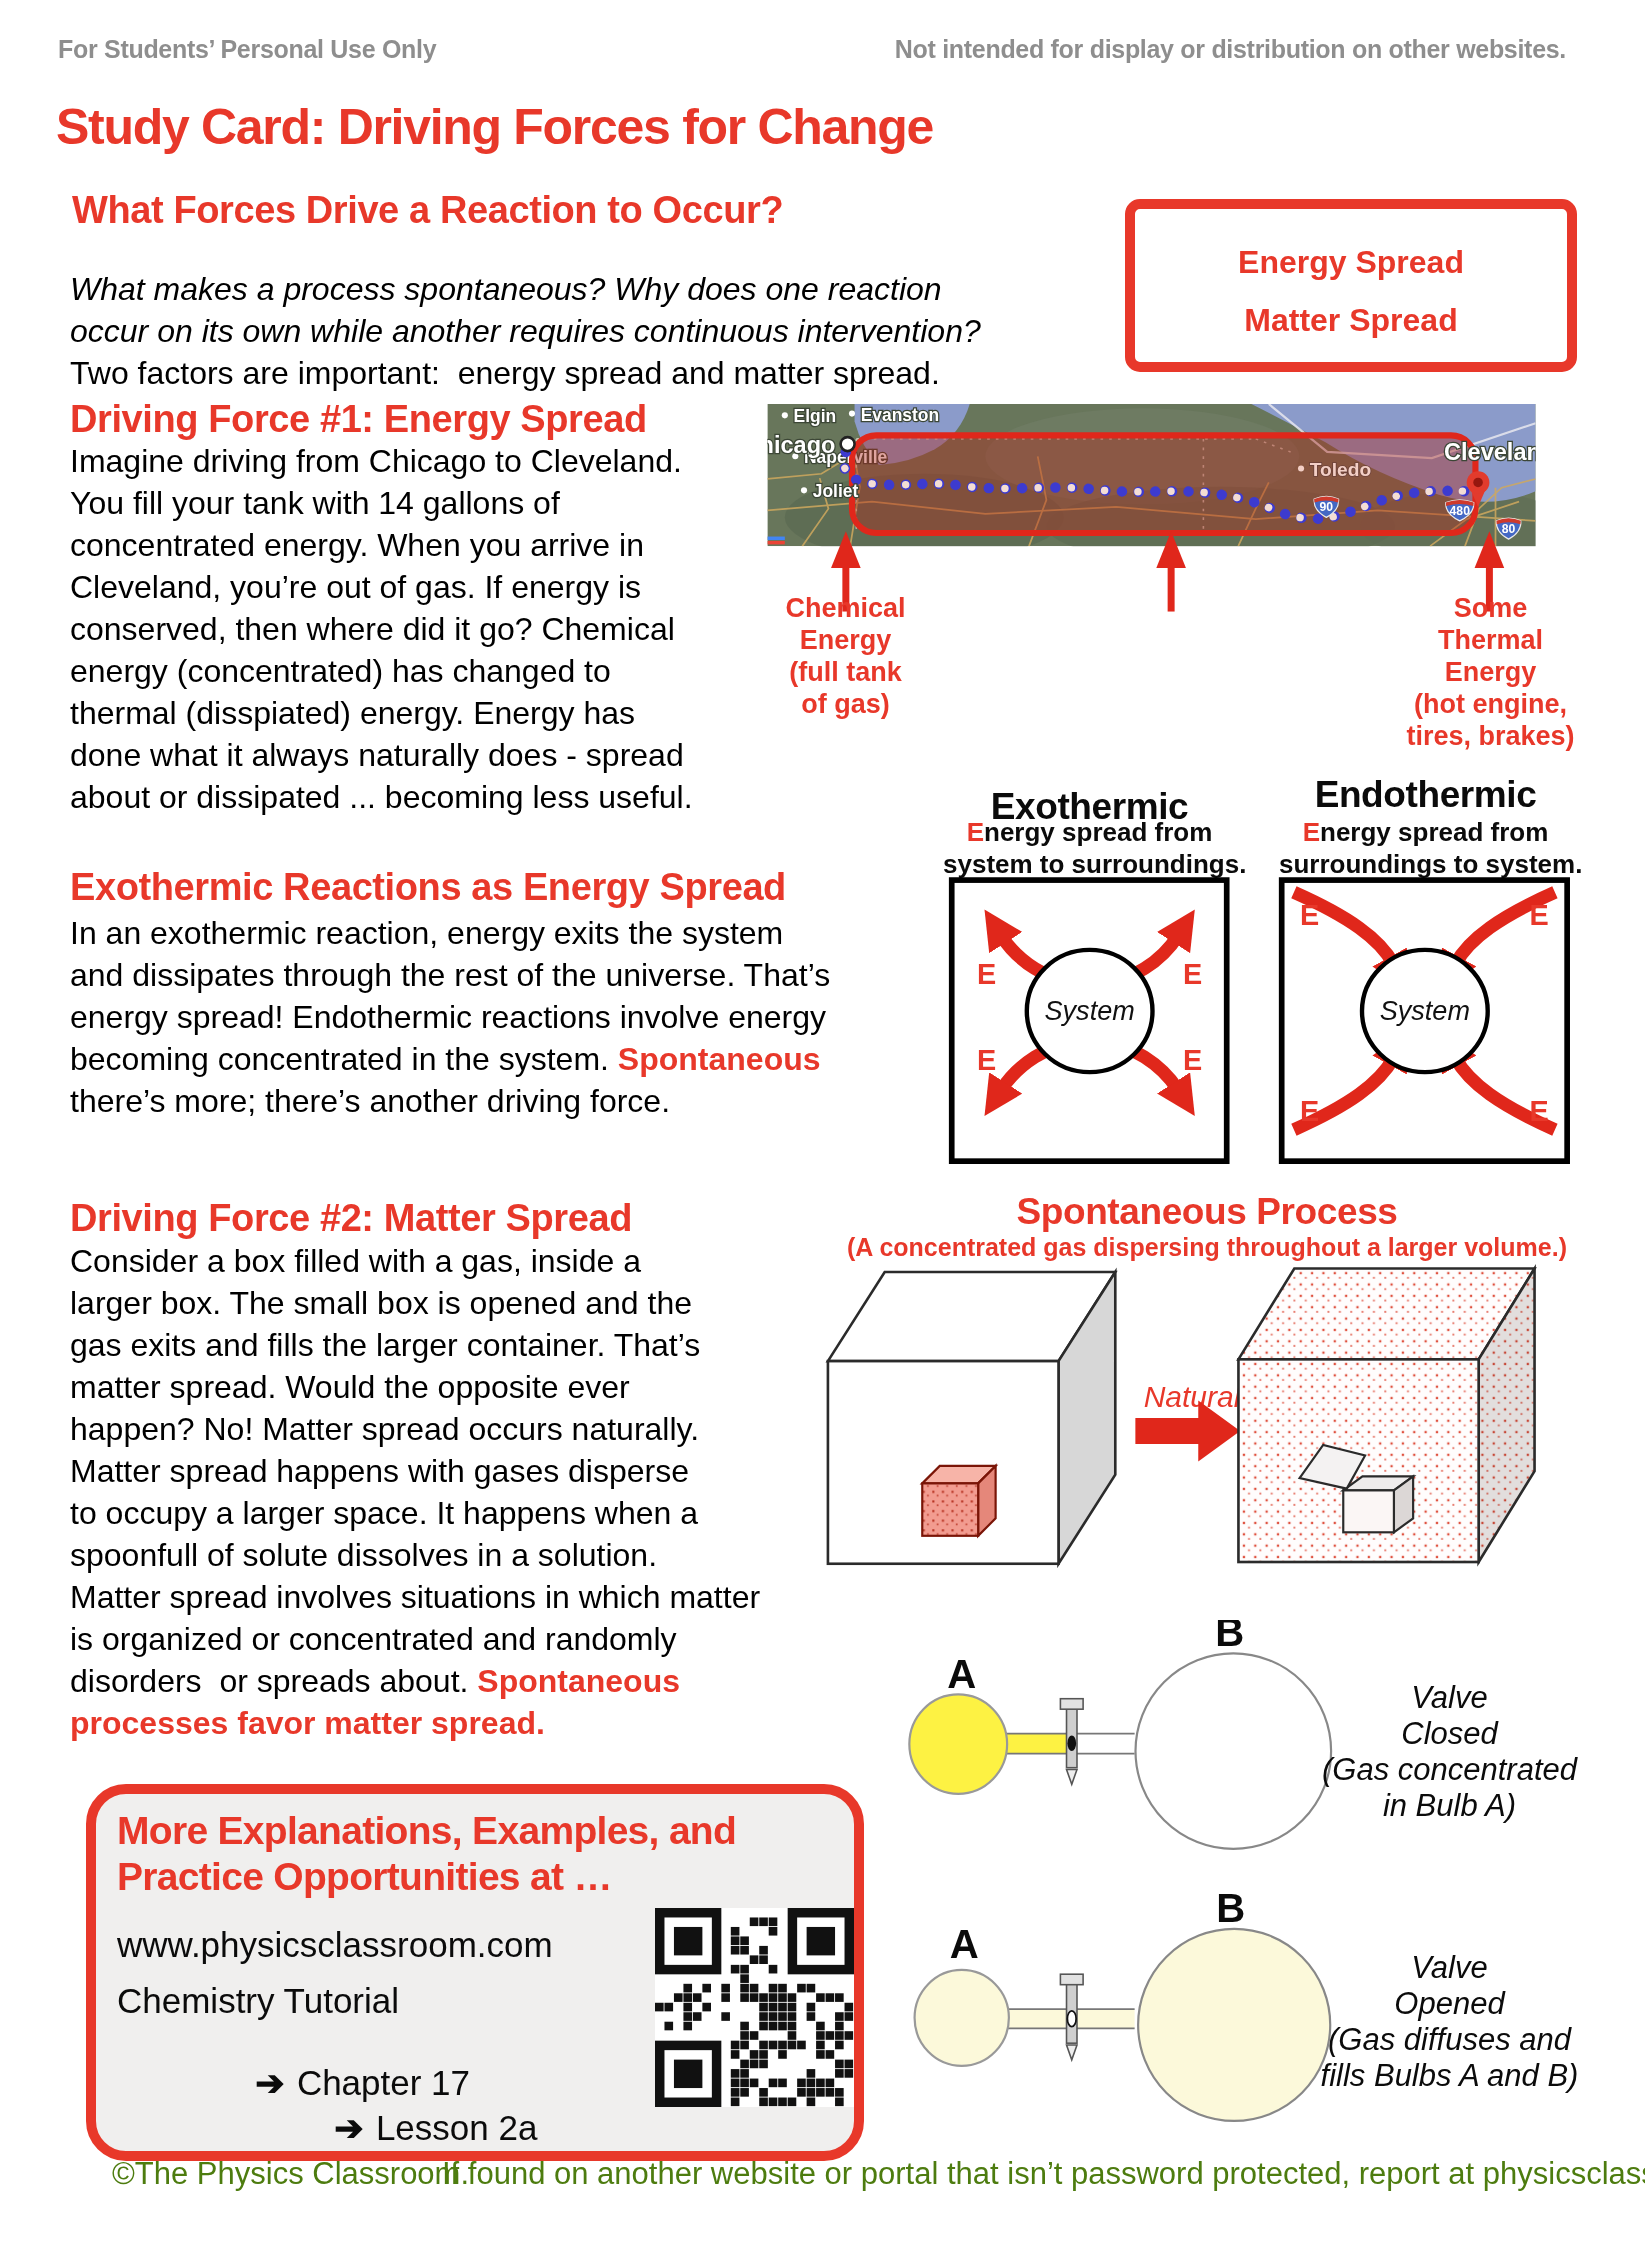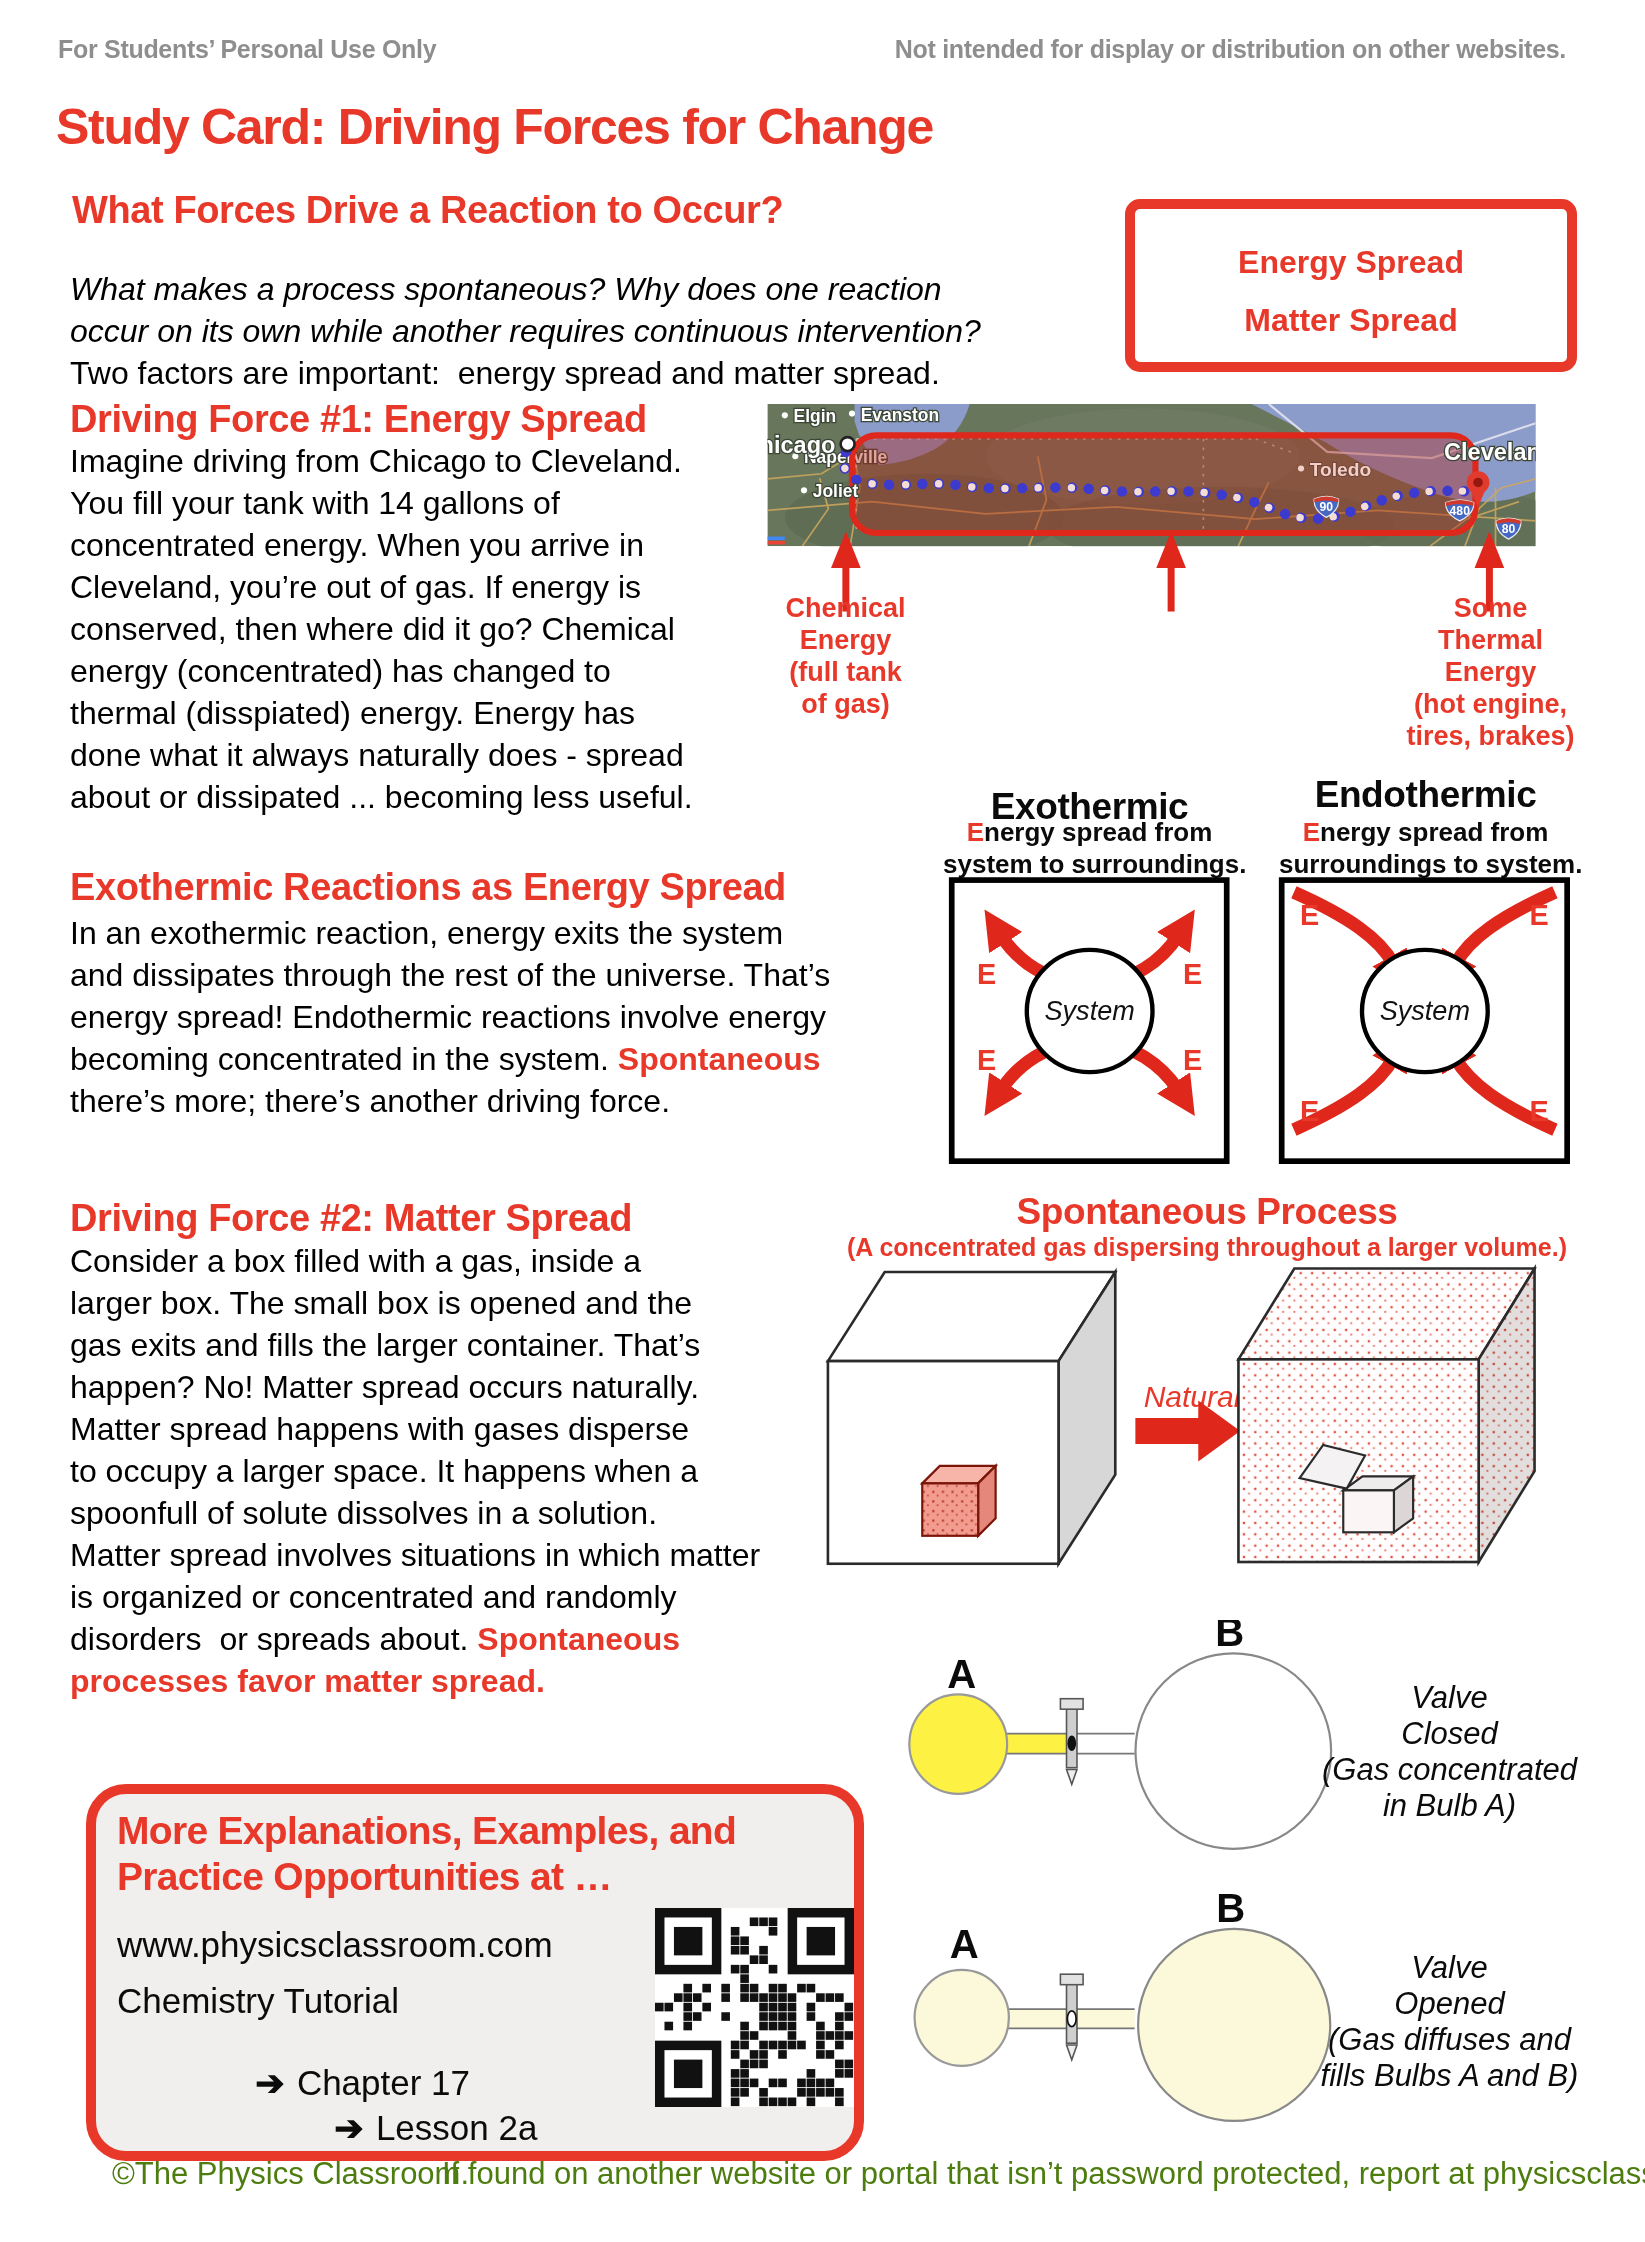--- a/index.html
+++ b/index.html
@@ -247,20 +247,21 @@
       <div><span>energy spread! Endothermic reactions involve energy</span></div>
       <div><span>becoming concentrated in the system. </span><span class="redb">Spontaneous</span></div>
       <div><span>there’s more; there’s another driving force.</span></div>
     </div>
 
   <div class="abs sec nowrap" style="left:70px;top:1197px;">Driving Force #2: Matter Spread</div>
   <div class="abs bodyl" style="left:70px;top:1240px;">
       <div><span>Consider a box filled with a gas, inside a</span></div>
       <div><span>larger box. The small box is opened and the</span></div>
       <div><span>gas exits and fills the larger container. That’s</span></div>
+      <div><span>matter spread. Would the opposite ever</span></div>
       <div><span>happen? No! Matter spread occurs naturally.</span></div>
       <div><span>Matter spread happens with gases disperse</span></div>
       <div><span>to occupy a larger space. It happens when a</span></div>
       <div><span>spoonfull of solute dissolves in a solution.</span></div>
       <div><span>Matter spread involves situations in which matter</span></div>
       <div><span>is organized or concentrated and randomly</span></div>
       <div><span>disorders  or spreads about. </span><span class="redb">Spontaneous</span></div>
       <div><span class="redb">processes favor matter spread.</span></div>
     </div>
 

